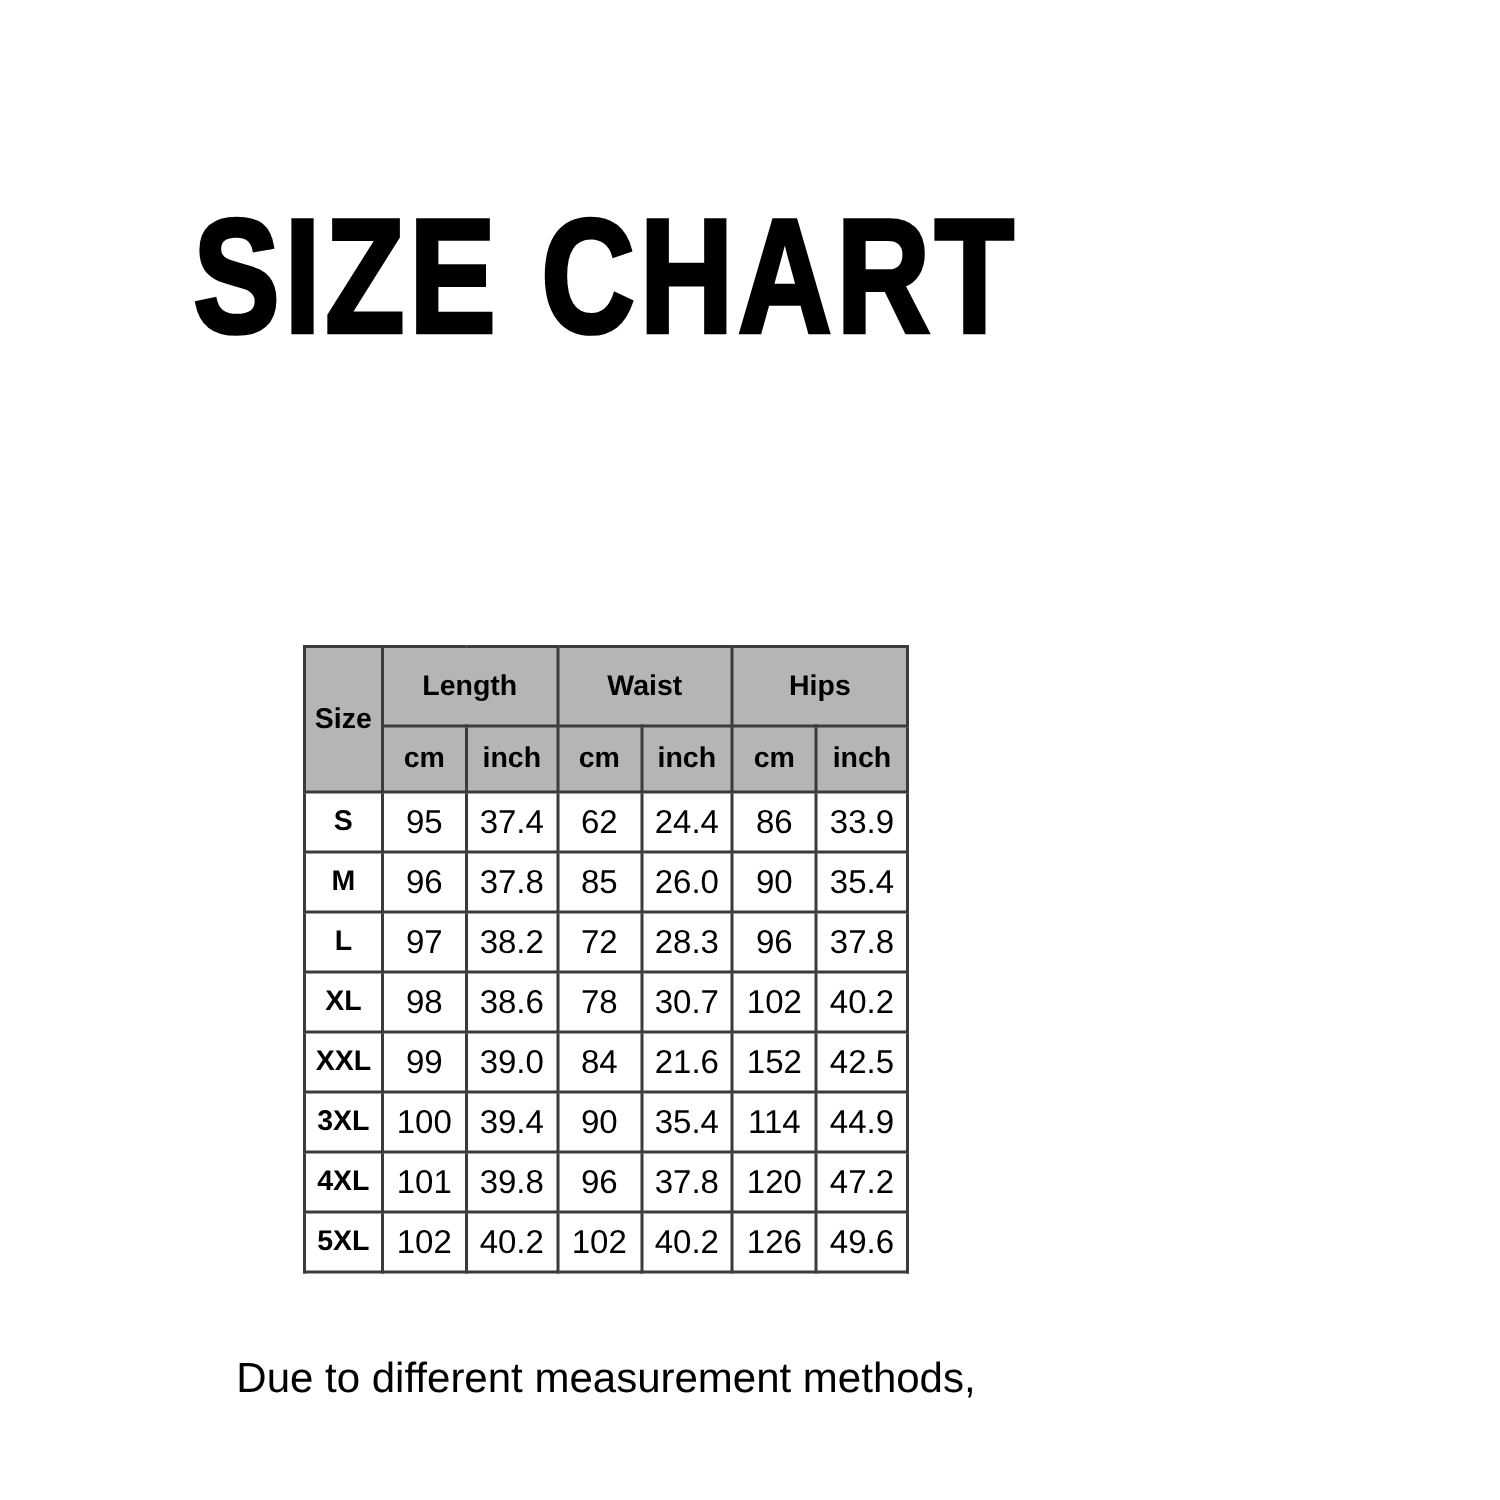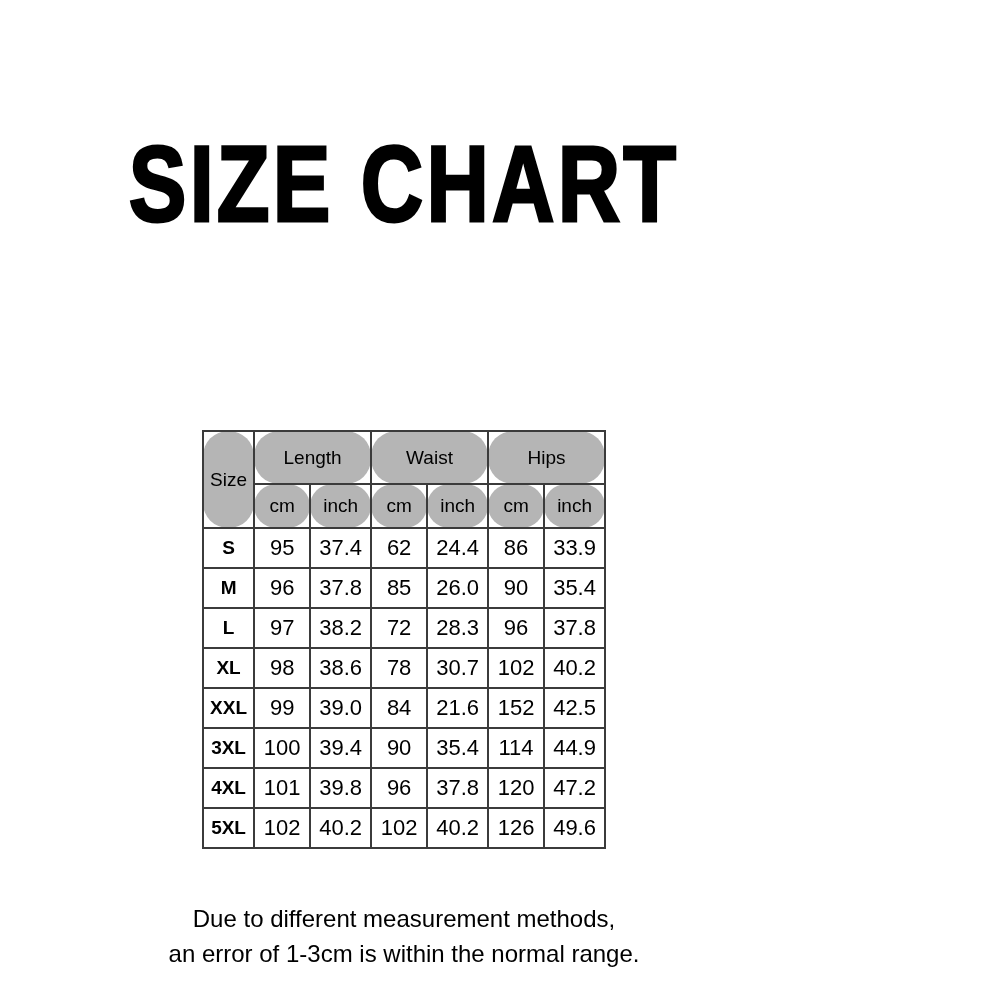--- a/index.html
+++ b/index.html
@@ -42,23 +42,22 @@
   }
   .size-table th, .size-table td {
     border: 2px solid #3b3b3b;
     text-align: center;
     vertical-align: middle;
     padding: 0;
     background: #ffffff;
   }
   .size-table thead th {
     background: #b5b5b5;
-    font-weight: normal;
+    font-weight: bold;
     font-size: 19px;
-    border-radius: 25px;
   }
   .size-table thead tr.group-row th { height: 51px; }
   .size-table thead tr.unit-row th { height: 42px; }
   .size-table col.c-size { width: 90px; }
   .size-table col.c-val { width: 112px; }
   .size-table tbody tr { height: 40px; }
   .size-table tbody th {
     font-weight: bold;
     font-size: 19px;
     background: #ffffff;
@@ -66,21 +65,21 @@
   .size-table tbody td {
     font-weight: normal;
     font-size: 22px;
   }
   .footer {
     position: absolute;
     top: 901px;
     left: 0;
     width: 100%;
     text-align: center;
-    font-size: 24px;
+    font-size: 28px;
     line-height: 35px;
     color: #000000;
   }
 </style>
 </head>
 <body>
 
 <div class="page">
 
   <h1 class="title">SIZE CHART</h1>
@@ -182,16 +181,15 @@
         <td>102</td>
         <td>40.2</td>
         <td>126</td>
         <td>49.6</td>
       </tr>
     </tbody>
   </table>
 
   <div class="footer">
     <div>Due to different measurement methods,</div>
-    <div>an error of 1-3cm is within the normal range.</div>
   </div>
 
 </div>
 
 </body></html>

